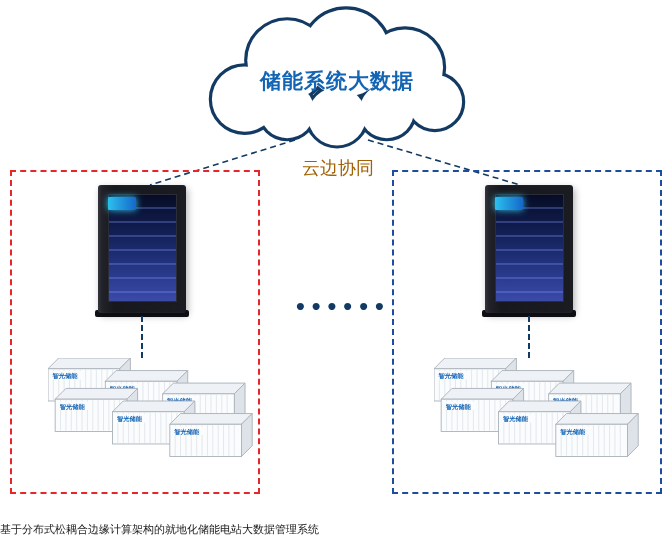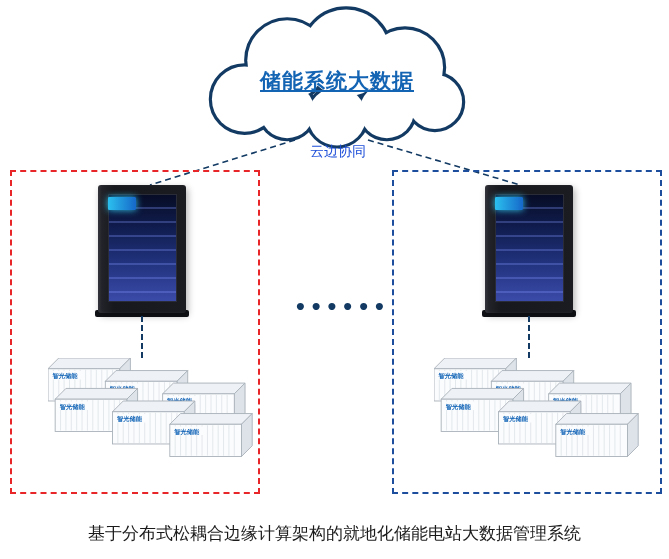--- a/index.html
+++ b/index.html
@@ -5,24 +5,24 @@
   html,body{margin:0;padding:0;background:#ffffff;font-family:"DejaVu Sans","Liberation Sans",sans-serif;}
   #canvas{position:relative;width:669px;height:559px;background:#ffffff;overflow:hidden;margin:0 auto;}
 
   
   #connectors{position:absolute;left:0;top:0;width:669px;height:559px;z-index:1;}
 
   
   .cloud{position:absolute;left:192px;top:4px;width:290px;height:144px;z-index:3;}
   .cloud svg{position:absolute;inset:0;}
   .cloud-text{position:absolute;inset:0;display:flex;flex-direction:column;align-items:center;justify-content:center;padding-top:10px;z-index:2;}
-  .cloud-text span{font-size:21px;line-height:29px;font-weight:bold;color:var(--cloud-text,#1464b4);letter-spacing:1px;text-decoration:underline;}
+  .cloud-text span{font-size:21px;line-height:29px;font-weight:bold;color:var(--cloud-text,#1464b4);letter-spacing:1px;}
 
   
-  .edge-label{position:absolute;left:296px;top:143px;width:84px;text-align:center;font-size:14px;color:#1d4ed8;z-index:3;}
+  .edge-label{position:absolute;left:296px;top:156px;width:84px;text-align:center;font-size:18px;color:#a16207;z-index:3;}
 
   
   .group-box{position:absolute;top:170px;height:320px;z-index:2;}
   #left-box{left:10px;width:246px;border:2px dashed var(--left-box-border,#e8262a);}
   #right-box{left:392px;width:266px;border:2px dashed var(--right-box-border,#1d4e9e);}
 
   
   .server{position:absolute;width:88px;height:128px;}
   .srv-body{position:absolute;inset:0;background:linear-gradient(90deg,#26272e 0%,#17181d 18%,#1b1c22 100%);border-radius:3px;box-shadow:2px 3px 7px rgba(0,0,0,.30), inset 2px 0 3px rgba(255,255,255,.07);}
   .srv-glass{position:absolute;left:10px;right:9px;top:9px;bottom:11px;background:linear-gradient(180deg,#070d26 0%,#101c4e 30%,#22337f 65%,#3a4aa8 100%);border:1px solid #2a2c38;}
@@ -33,21 +33,21 @@
   
   .drop-line{position:absolute;width:0;border-left:2px dashed var(--connector,#123a63);}
 
   
   .cluster{position:absolute;}
 
   
   .dots{position:absolute;left:294px;top:295px;width:84px;text-align:center;font-size:20px;line-height:24px;font-weight:bold;letter-spacing:3px;color:var(--connector,#123a63);z-index:3;}
 
   
-  .caption{position:absolute;left:0;top:522px;width:669px;text-align:center;font-size:17px;color:#1a1a1a;z-index:3;}
+  .caption{position:absolute;left:0;top:522px;width:669px;text-align:left;font-size:11px;color:#1a1a1a;z-index:3;}
 </style>
 </head>
 <body>
 
 <div id="canvas">
 
   <svg id="connectors" viewBox="0 0 669 559">
     <line x1="295" y1="140" x2="150" y2="185" stroke="#123a63" stroke-width="1.6" stroke-dasharray="6 4"></line>
     <line x1="368" y1="140" x2="520" y2="185" stroke="#123a63" stroke-width="1.6" stroke-dasharray="6 4"></line>
   </svg>

